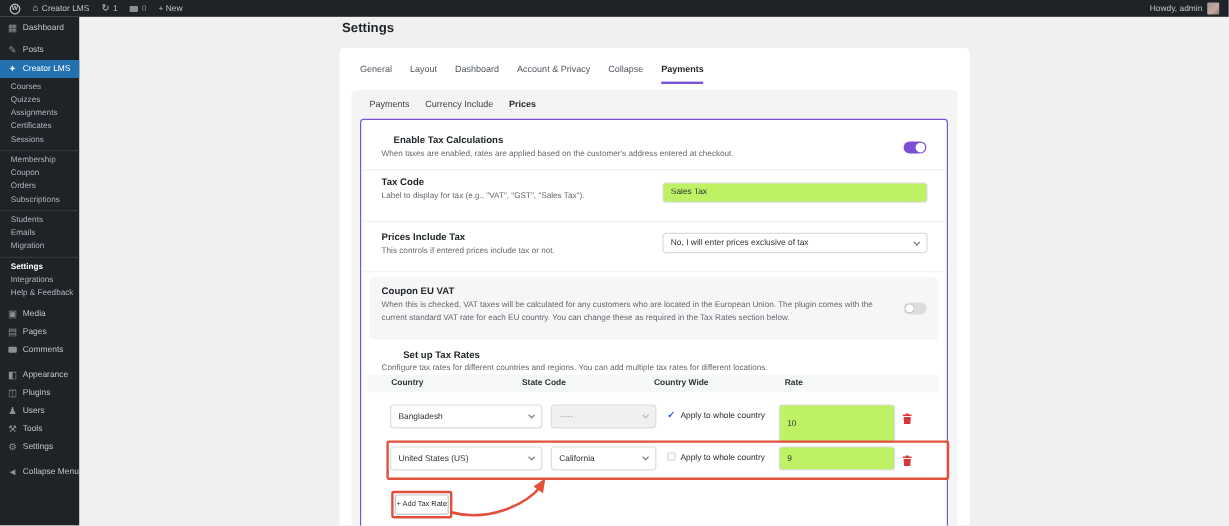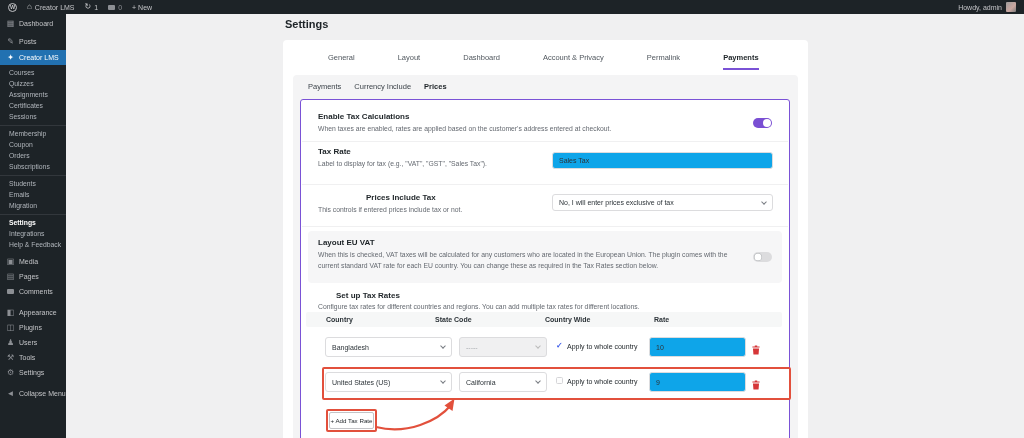--- a/index.html
+++ b/index.html
@@ -36,21 +36,21 @@
   .sb-item.small { height:15px; }
   .gap6 { height:6px; }
   .bubble-sm { width:7px; height:5px; background:#8c8f94; border-radius:1px; display:inline-block; }
 
   
   #page-title { position:absolute; left:285px; top:18px; font-size:11px; font-weight:600; color:#1d2327; }
   #card { position:absolute; left:283px; top:40px; width:525px; height:398px;
     background:#fff; border-radius:4px 4px 0 0; }
   #tabs { position:absolute; left:300px; top:53px; display:flex; gap:15px;
     font-size:7.5px; color:#50575e; }
-  #tabs .tab { padding-bottom:6px; cursor:pointer;margin-left:28px; }
+  #tabs .tab { padding-bottom:6px; cursor:pointer; }
   #tabs .tab.active { color:#1d2327; font-weight:600; border-bottom:2px solid #7a52d6; }
 
   #subpanel { position:absolute; left:293px; top:75px; width:505px; height:370px;
     background:#f4f4f5; border-radius:4px; }
   #subtabs { position:absolute; left:308px; top:82px; display:flex; gap:13px;
     font-size:7.5px; color:#3c434a; }
   #subtabs .subtab { cursor:pointer; }
   #subtabs .subtab.active { color:#1d2327; font-weight:600; }
 
   #taxbox { position:absolute; left:300px; top:99px; width:490px; height:350px;
@@ -61,21 +61,21 @@
   .hairline  { position:absolute; left:302px; width:486px; height:1px; background:#f0f0f1; }
 
   .toggle { position:absolute; width:19px; height:10px; border-radius:5px; cursor:pointer; }
   .toggle.on  { background:#7a4fd3; }
   .toggle.on .knob { position:absolute; right:1px; top:1px; width:8px; height:8px;
     border-radius:50%; background:#fff; }
   .toggle.off { background:#dcdcde; }
   .toggle.off .knob { position:absolute; left:1px; top:1px; width:8px; height:8px;
     border-radius:50%; background:#fff; box-shadow:0 0 0 0.5px #a7aaad inset; }
 
-  .inp { position:absolute; background:#0ea5e9; border:1px solid #dcdcde; border-radius:3px;
+  .inp { position:absolute; background:#bef264; border:1px solid #dcdcde; border-radius:3px;
     font-size:7px; color:#2c3338; padding:0 6px; font-family:"Liberation Sans",sans-serif; }
   .sel { position:absolute; background:#fff; border:1px solid #dcdcde; border-radius:3px;
     font-size:7px; color:#2c3338; display:flex; align-items:center;
     justify-content:space-between; padding:0 6px; cursor:pointer; }
   .sel.disabled { background:#f0f0f1; color:#a7aaad; cursor:default; }
   .chev { width:4px; height:4px; border-right:1px solid #787c82; border-bottom:1px solid #787c82;
     transform:rotate(45deg); margin-top:-2px; flex:none; }
   .sel.disabled .chev { border-color:#bbb; }
 
   #euvat-panel { position:absolute; left:308px; top:231px; width:474px; height:52px;
@@ -234,59 +234,59 @@
 
 <h1 id="page-title">Settings</h1>
 
 <div id="card"></div>
 
 <div id="tabs">
   <span class="tab">General</span>
   <span class="tab">Layout</span>
   <span class="tab">Dashboard</span>
   <span class="tab">Account &amp; Privacy</span>
-  <span class="tab">Permalink</span>
+  <span class="tab">Collapse</span>
   <span class="tab active">Payments</span>
 </div>
 
 <div id="subpanel"></div>
 
 <div id="subtabs">
   <span class="subtab">Payments</span>
   <span class="subtab">Currency Include</span>
   <span class="subtab active">Prices</span>
 </div>
 
 <div id="taxbox"></div>
 
-<div class="sec-title" style="left:318px; top:112px;">Enable Tax Calculations</div>
+<div class="sec-title" style="left:328px; top:112px;">Enable Tax Calculations</div>
 <div class="sec-desc" style="left:318px; top:124px;">When taxes are enabled, rates are applied based on the customer's address entered at checkout.</div>
 <div class="toggle on" style="left:753px; top:118px;">
     <div class="knob"></div>
   </div>
 
 <div class="hairline" style="top:141px;"></div>
 
-<div class="sec-title" style="left:318px; top:147px;">Tax Rate</div>
+<div class="sec-title" style="left:318px; top:147px;">Tax Code</div>
 <div class="sec-desc" style="left:318px; top:159px;">Label to display for tax (e.g., "VAT", "GST", "Sales Tax").</div>
 <input class="inp" style="left: 552px; top: 152px; width: 221px; height: 17px;" value="Sales Tax">
 
 <div class="hairline" style="top:184px;"></div>
 
-<div class="sec-title" style="left:318px; top:193px;margin-left:48px;">Prices Include Tax</div>
+<div class="sec-title" style="left:318px; top:193px;">Prices Include Tax</div>
 <div class="sec-desc" style="left:318px; top:205px;">This controls if entered prices include tax or not.</div>
 <div class="sel" style="left:552px; top:194px; width:221px; height:17px;">
   <span>No, I will enter prices exclusive of tax</span>
   <span class="chev"></span>
 </div>
 
 <div class="hairline" style="top:226px;"></div>
 
 <div id="euvat-panel"></div>
-<div class="sec-title" style="left:318px; top:238px;">Layout EU VAT</div>
+<div class="sec-title" style="left:318px; top:238px;">Coupon EU VAT</div>
 <div class="sec-desc" style="left:318px; top:250px; width:428px;">When this is checked, VAT taxes will be calculated for any customers who are located in the European Union. The plugin comes with the current standard VAT rate for each EU country. You can change these as required in the Tax Rates section below.</div>
 <div class="toggle off" style="left:753px; top:252px;">
     <div class="knob"></div>
   </div>
 
 <div class="sec-title" style="left:336px; top:291px;">Set up Tax Rates</div>
 <div class="sec-desc" style="left:318px; top:302px;">Configure tax rates for different countries and regions. You can add multiple tax rates for different locations.</div>
 
 <div id="rates-header">
   <span style="left:20px;">Country</span>
@@ -299,21 +299,21 @@
   <div class="sel" style="left:325px; top:337px; width:127px; height:20px;">
     <span>Bangladesh</span>
     <span class="chev"></span>
   </div>
   <div class="sel disabled" style="left:459px; top:337px; width:88px; height:20px;">
     <span>-----</span>
     <span class="chev"></span>
   </div>
   <span class="check-on" style="left:556px; top:341px;">✓</span>
   <span class="cw-label" style="left:567px; top:343px;">Apply to whole country</span>
-  <input class="inp" style="left: 649px; top: 337px; width: 97px; height: 20px;" value="10">
+  <input class="inp" style="left: 649px; top: 337px; width: 97px; height: 32px;" value="10">
   <span class="trash" style="left:752px; top:341px;">
     <svg width="8" height="10" viewBox="0 0 10 12">
         <path fill="#d63638" d="M3.5 0.5h3v1h3V3H0.5V1.5h3v-1zM1.2 4h7.6l-.6 7.5H1.8L1.2 4z"></path>
       </svg>
   </span>
 </div>
 
 <div class="annot" style="left:322px; top:367px; width:469px; height:33px;"></div>
 <div>
   <div class="sel" style="left:325px; top:372px; width:127px; height:20px;">

